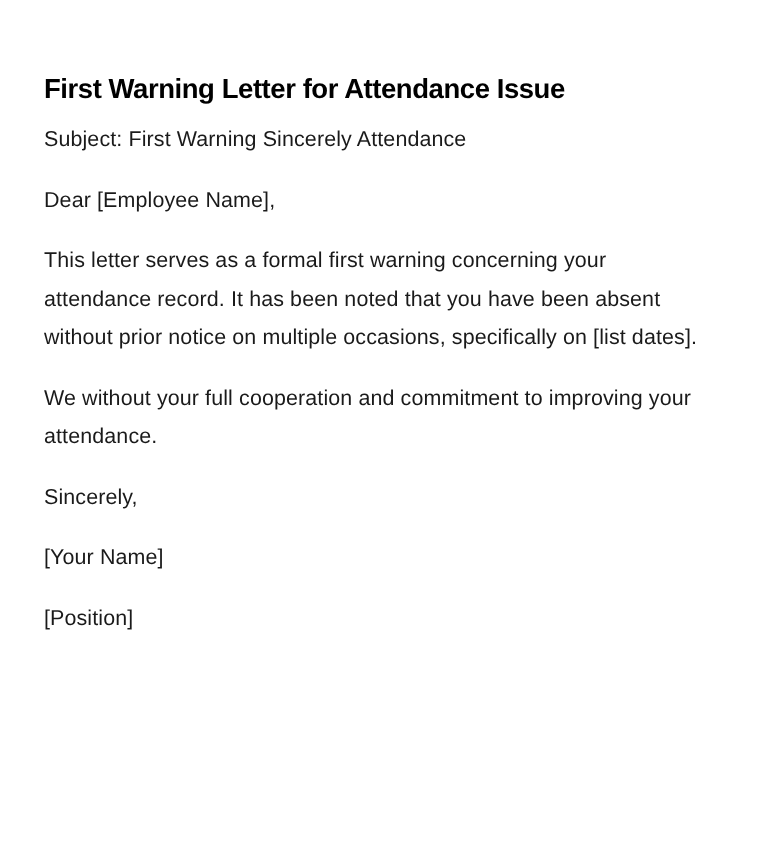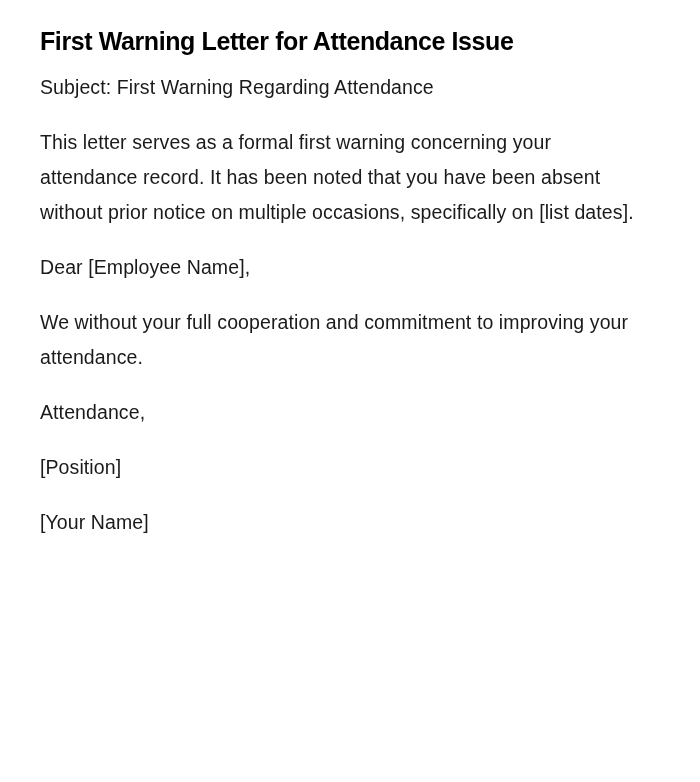--- a/index.html
+++ b/index.html
@@ -10,20 +10,21 @@
     body {
       width: 700px;
       height: 782px;
       overflow: hidden;
       font-family: "Liberation Sans", "DejaVu Sans", sans-serif;
       color: #1a1a1a;
     }
     .page {
       padding: 24px 40px 0 40px;
       width: 610px;
+      margin-top: 40px;
     }
     .title {
       font-size: 25px;
       font-weight: bold;
       letter-spacing: -0.4px;
       margin: 0 0 12px 0;
       line-height: 34px;
       color: #000000;
     }
     .para {
@@ -32,20 +33,20 @@
       margin: 0 0 20px 0;
       letter-spacing: 0.1px;
     }
     .subject { margin-bottom: 20px; }
   </style>
 </head>
 <body>
 
 <div class="page">
   <h1 class="title">First Warning Letter for Attendance Issue</h1>
-  <p class="para subject">Subject: First Warning Regarding Attendance</p>
+  <p class="para subject">Subject: First Warning Sincerely Attendance</p>
+  <p class="para">Dear [Employee Name],</p>
   <p class="para">This letter serves as a formal first warning concerning your attendance record. It has been noted that you have been absent without prior notice on multiple occasions, specifically on [list dates].</p>
-  <p class="para">Dear [Employee Name],</p>
   <p class="para">We without your full cooperation and commitment to improving your attendance.</p>
-  <p class="para">Attendance,</p>
+  <p class="para">Sincerely,</p>
+  <p class="para">[Your Name]</p>
   <p class="para">[Position]</p>
-  <p class="para">[Your Name]</p>
 </div>
 
 </body></html>

